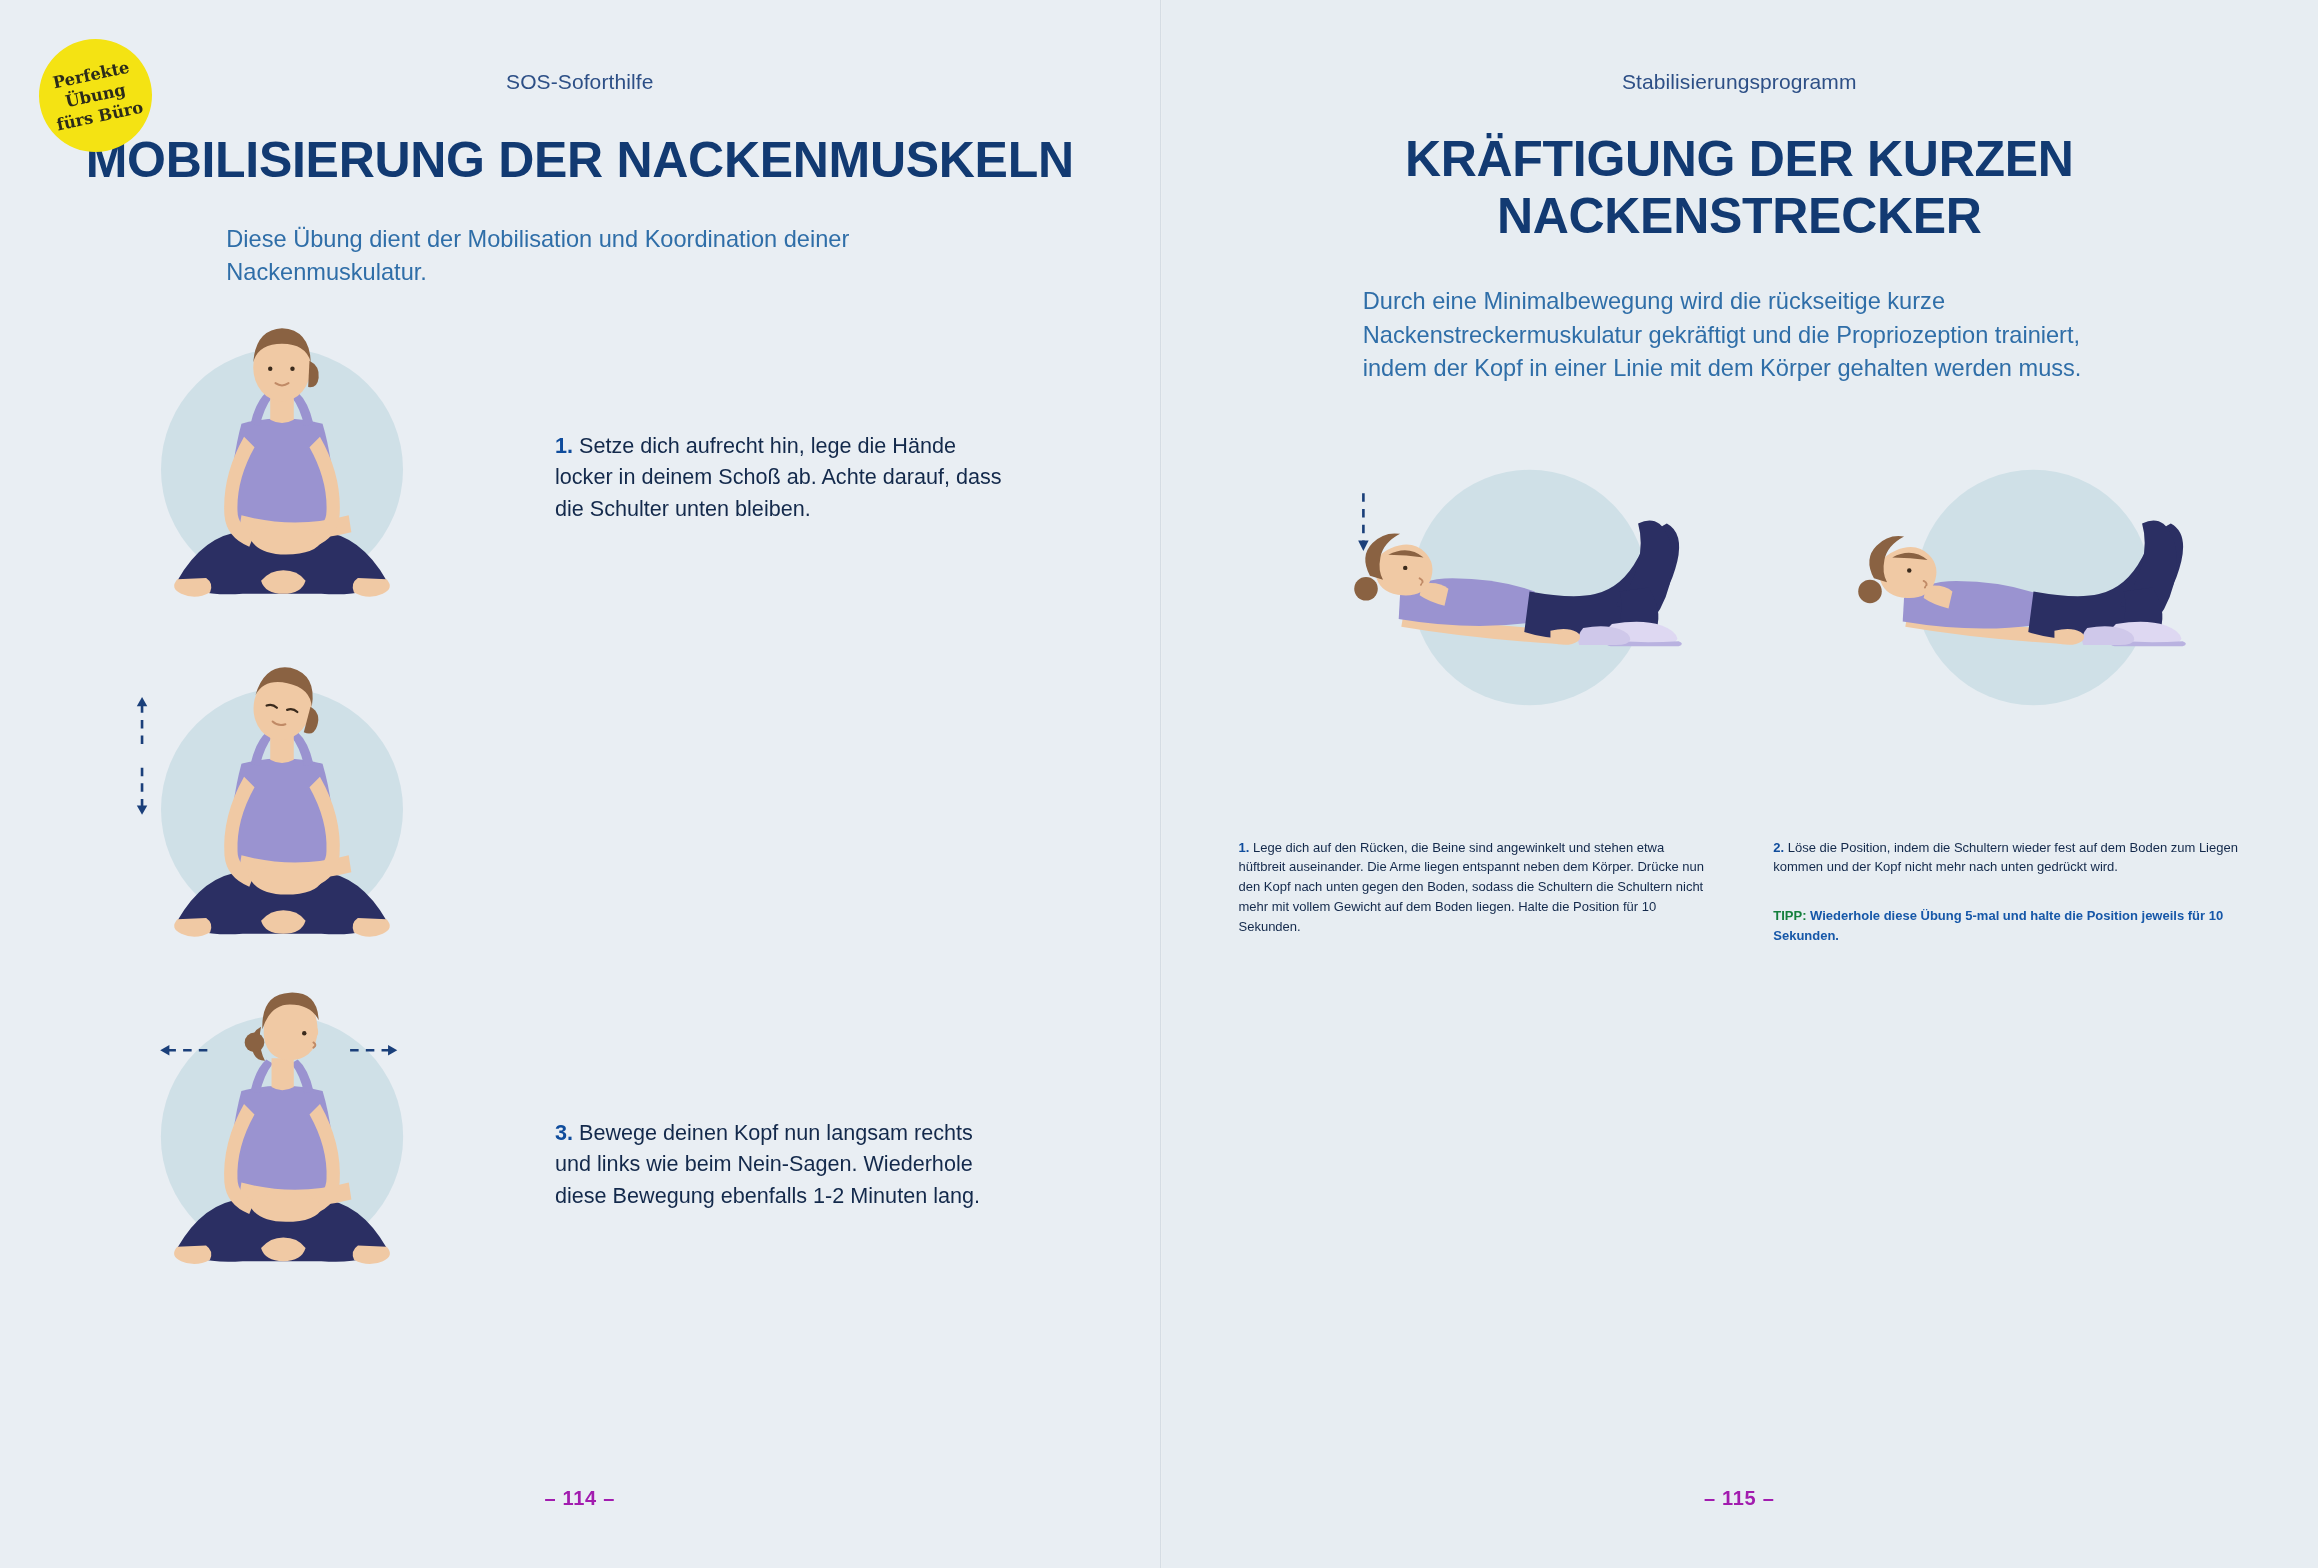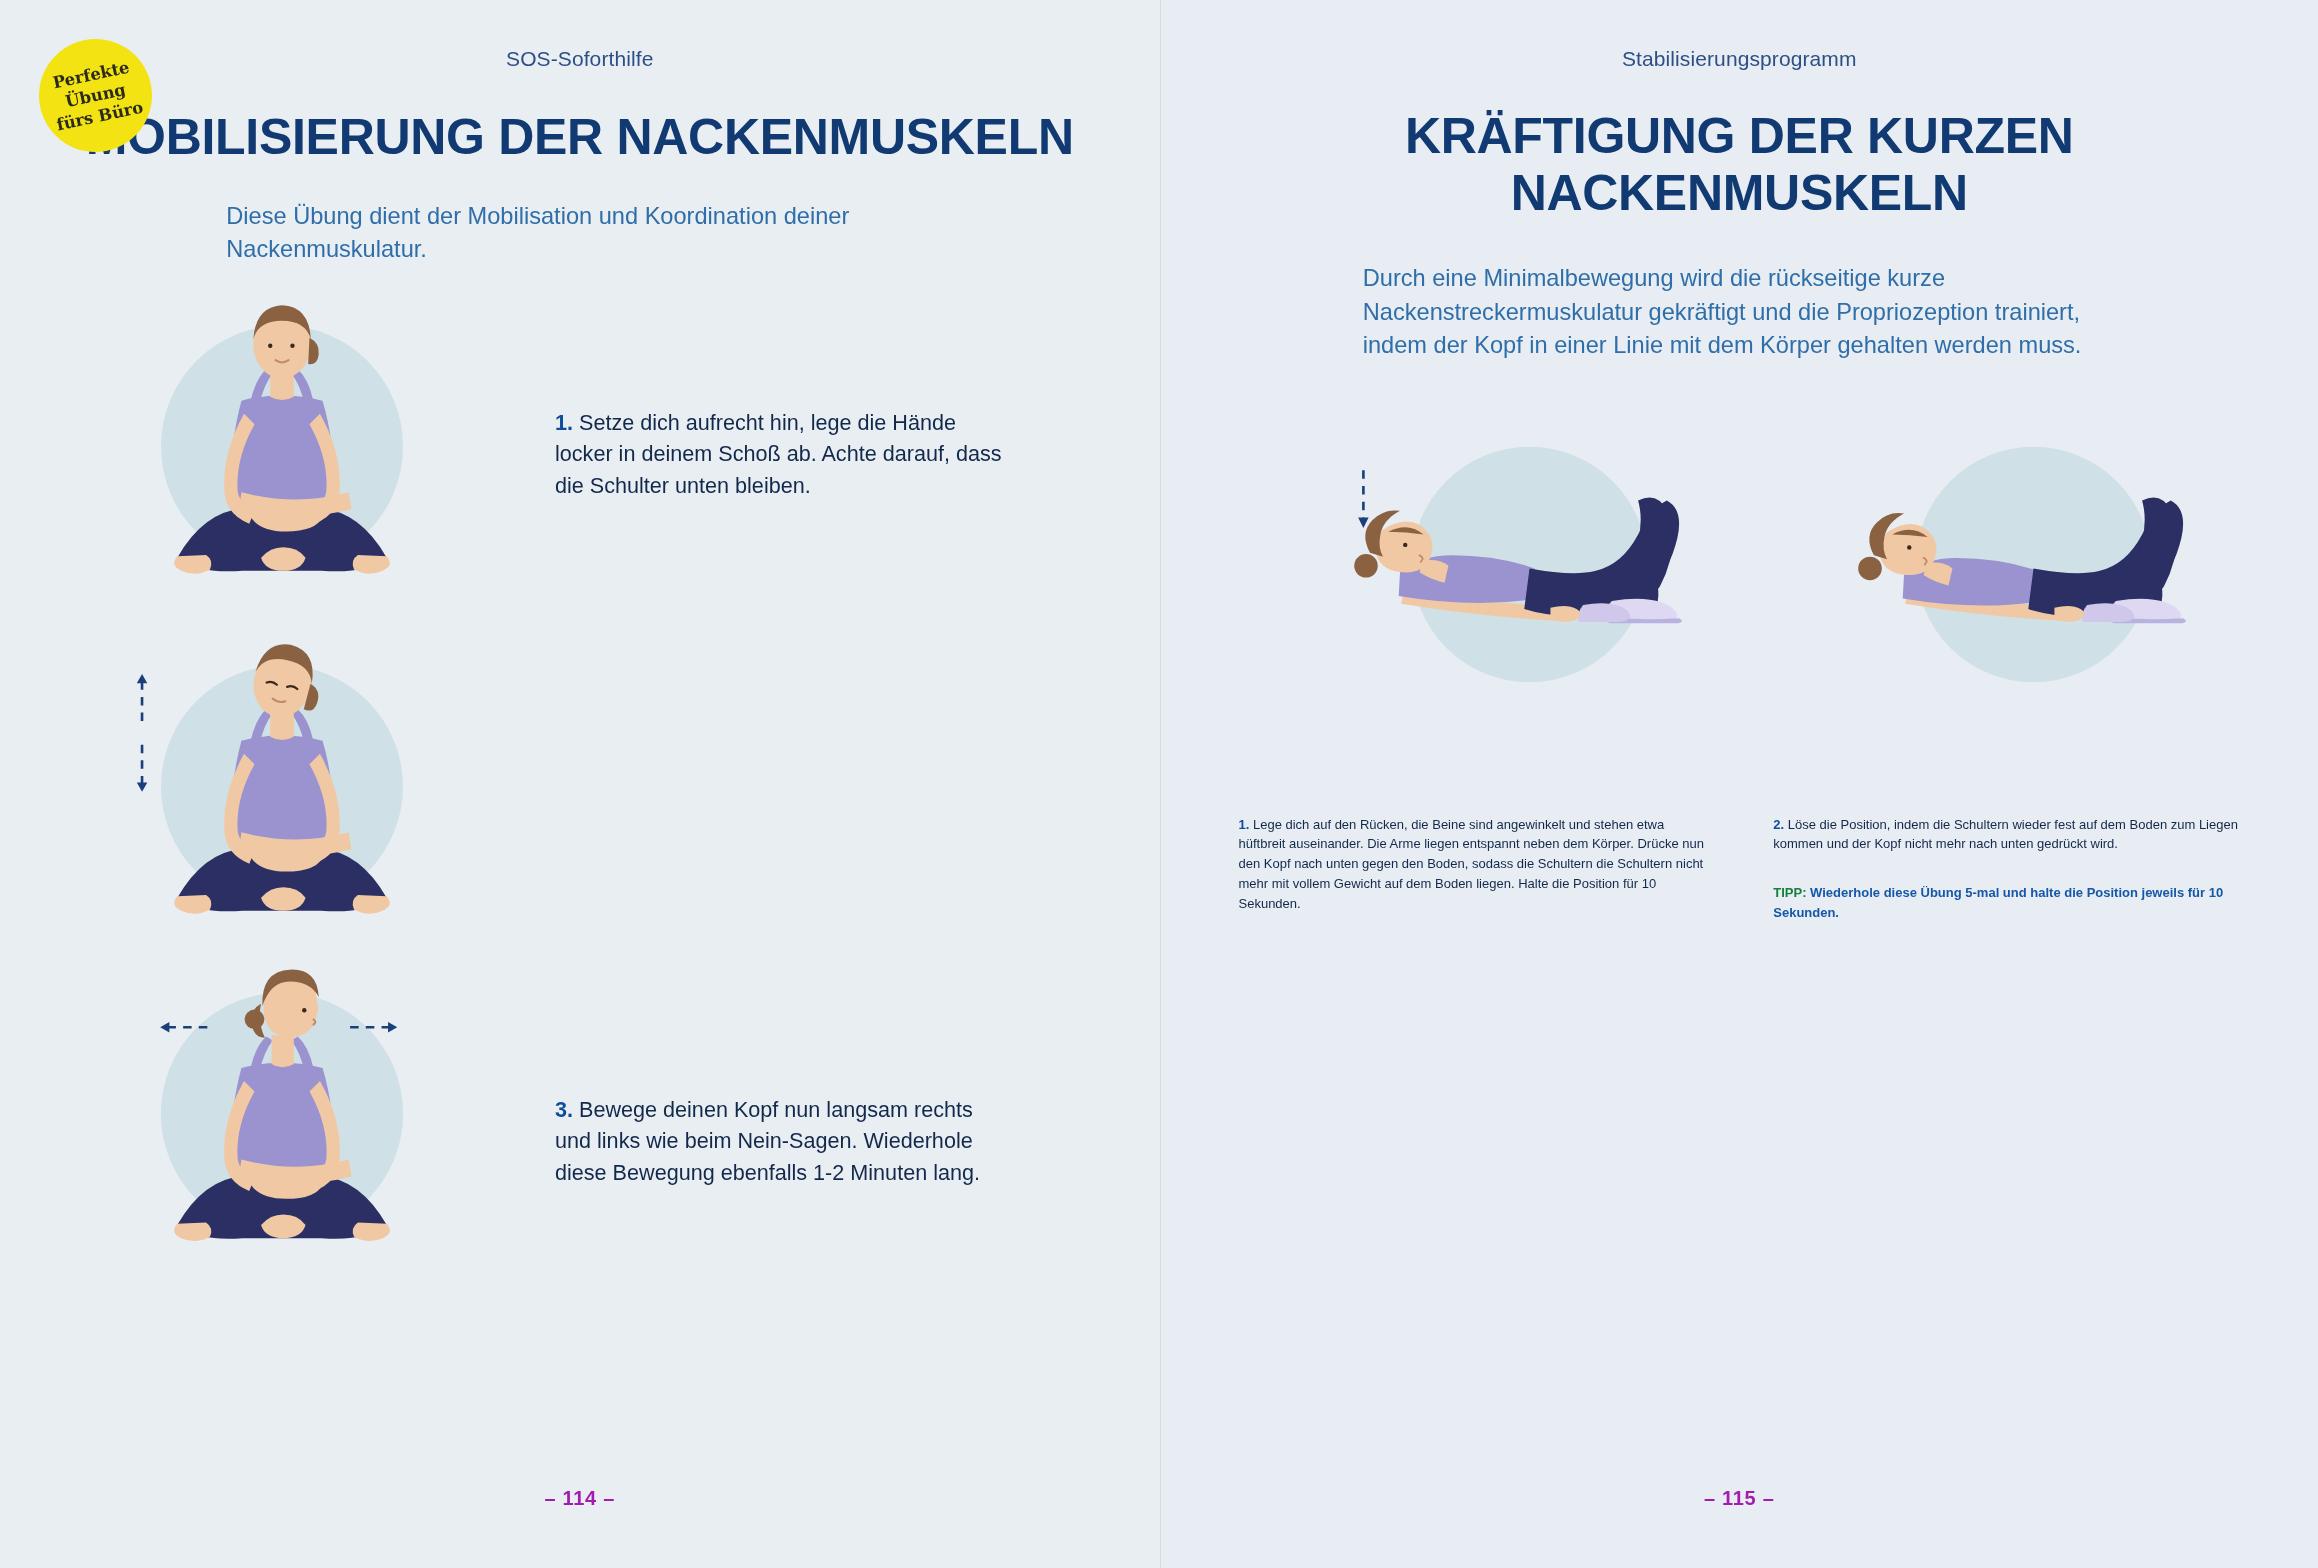--- a/index.html
+++ b/index.html
@@ -35,21 +35,21 @@
     top: 0;
     width: 2px;
     height: 100%;
     background: linear-gradient(to right, rgba(150,165,180,0.35), rgba(255,255,255,0.55));
     z-index: 5;
   }
   .running-head {
     text-align: center;
     font-size: 21px;
     color: #2d4f86;
-    padding-top: 47px;
+    padding-top: 70px;
     letter-spacing: 0.1px;
   }
   h1.title {
     text-align: center;
     font-size: 50px;
     line-height: 1.13;
     font-weight: bold;
     color: #123a72;
     margin: 38px 0 0 0;
     letter-spacing: -0.3px;
@@ -306,21 +306,21 @@
       <span>Perfekte Übung fürs Büro</span>
     </div>
 
     <div class="folio">– 114 –</div>
   </div>
 
   <div class="page page-right">
 
     <div class="running-head">Stabilisierungsprogramm</div>
 
-    <h1 class="title">KRÄFTIGUNG DER KURZEN NACKENMUSKELN</h1>
+    <h1 class="title">KRÄFTIGUNG DER KURZEN NACKENSTRECKER</h1>
 
     <p class="intro">Durch eine Minimalbewegung wird die rückseitige kurze Nackenstreckermuskulatur gekräftigt und die Propriozeption trainiert, indem der Kopf in einer Linie mit dem Körper gehalten werden muss.</p>
 
     <div class="right-illus">
 
       <div class="pose-wrap">
         <svg width="478" height="327" viewBox="0 0 730 500">
           <circle cx="430" cy="250" r="180" fill="#cfe0e7"></circle>
 
           <g stroke="#1a3f7a" stroke-width="4" fill="none">

